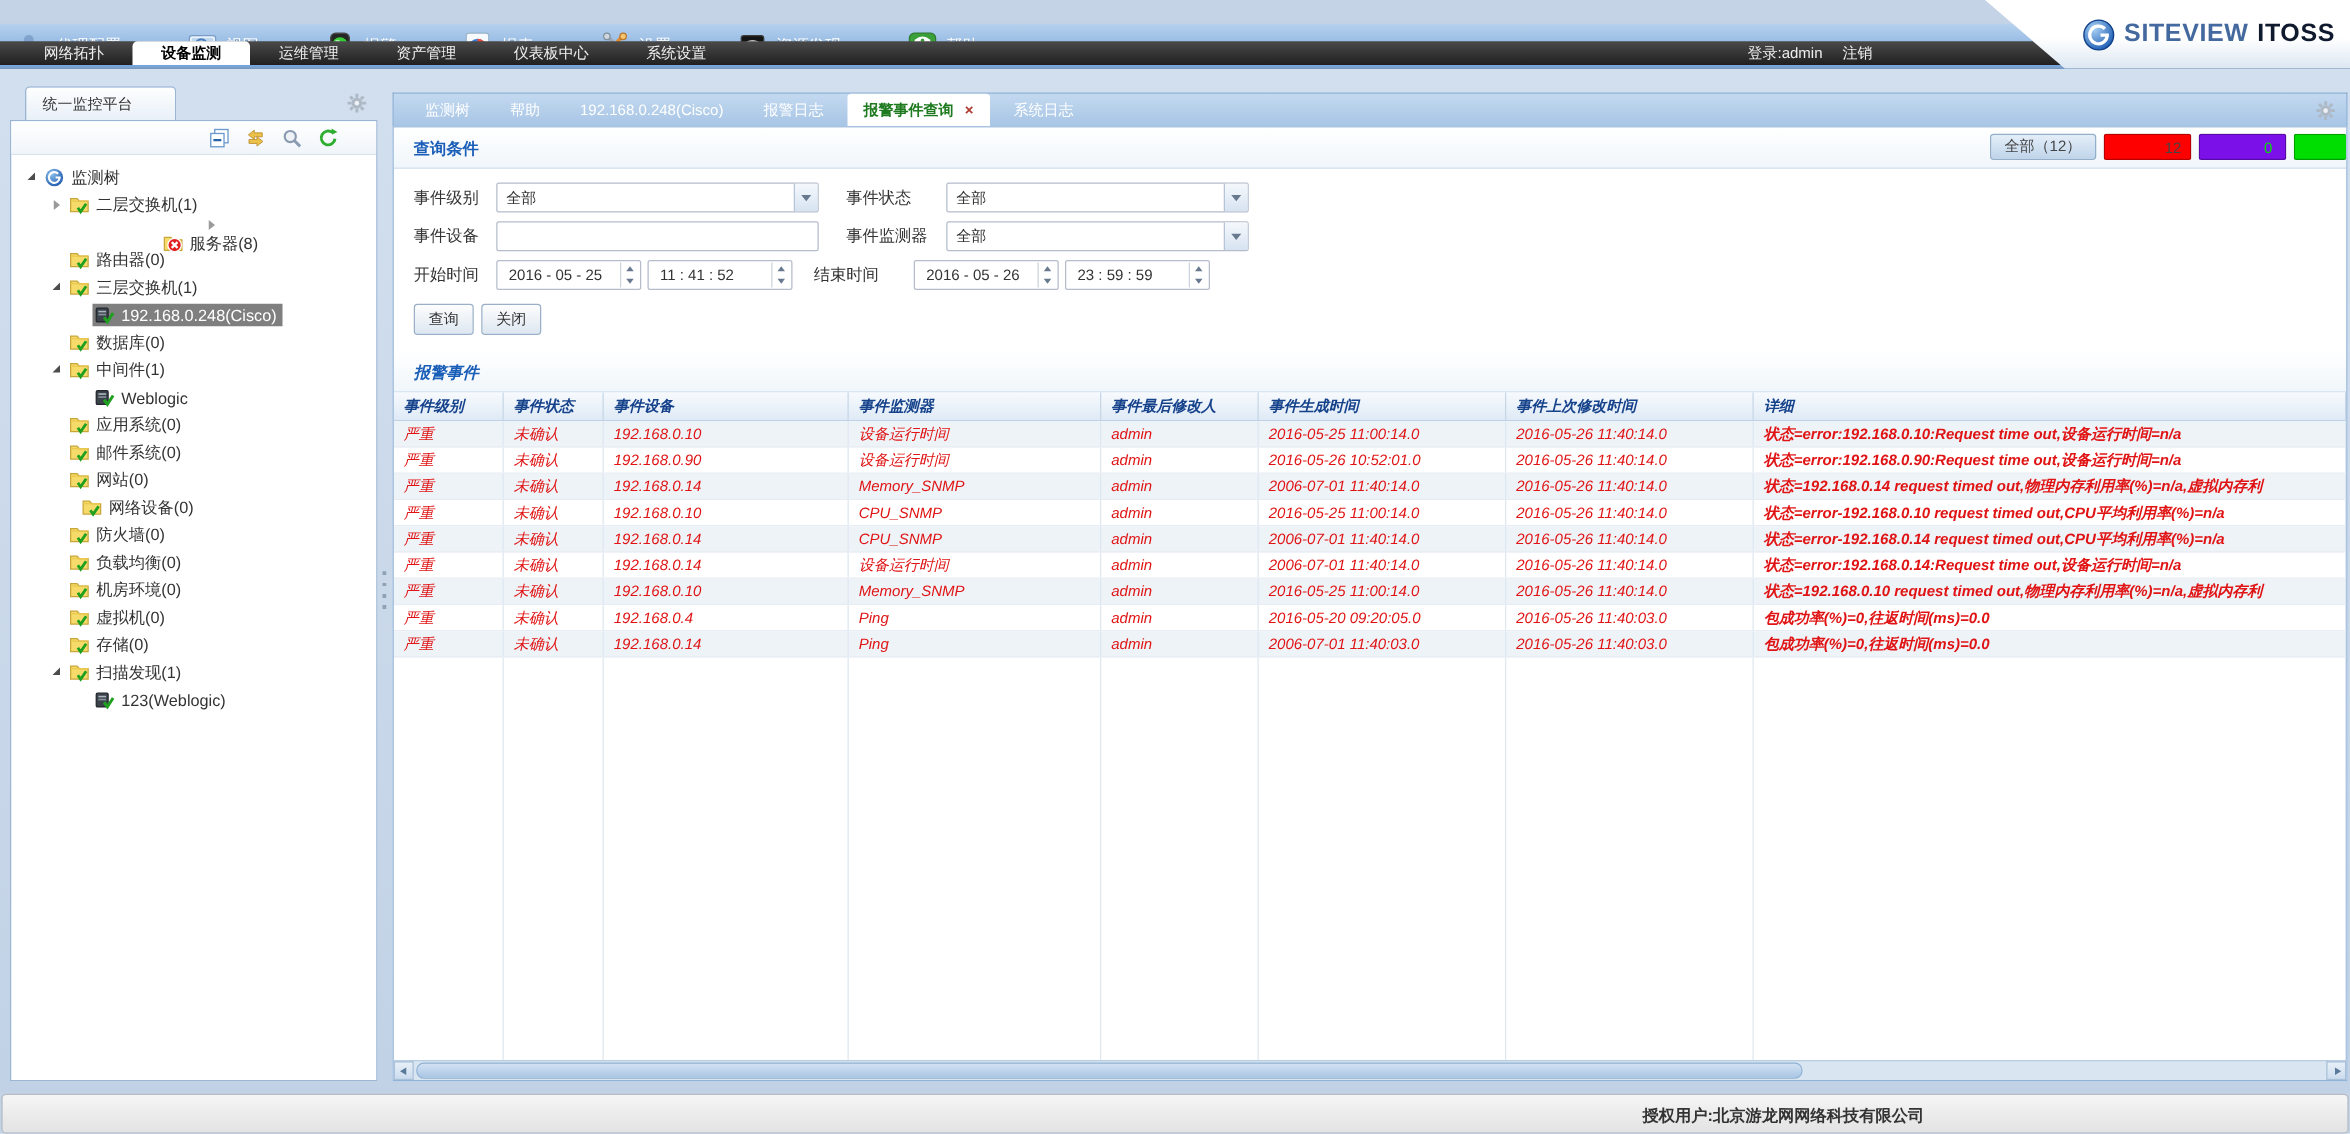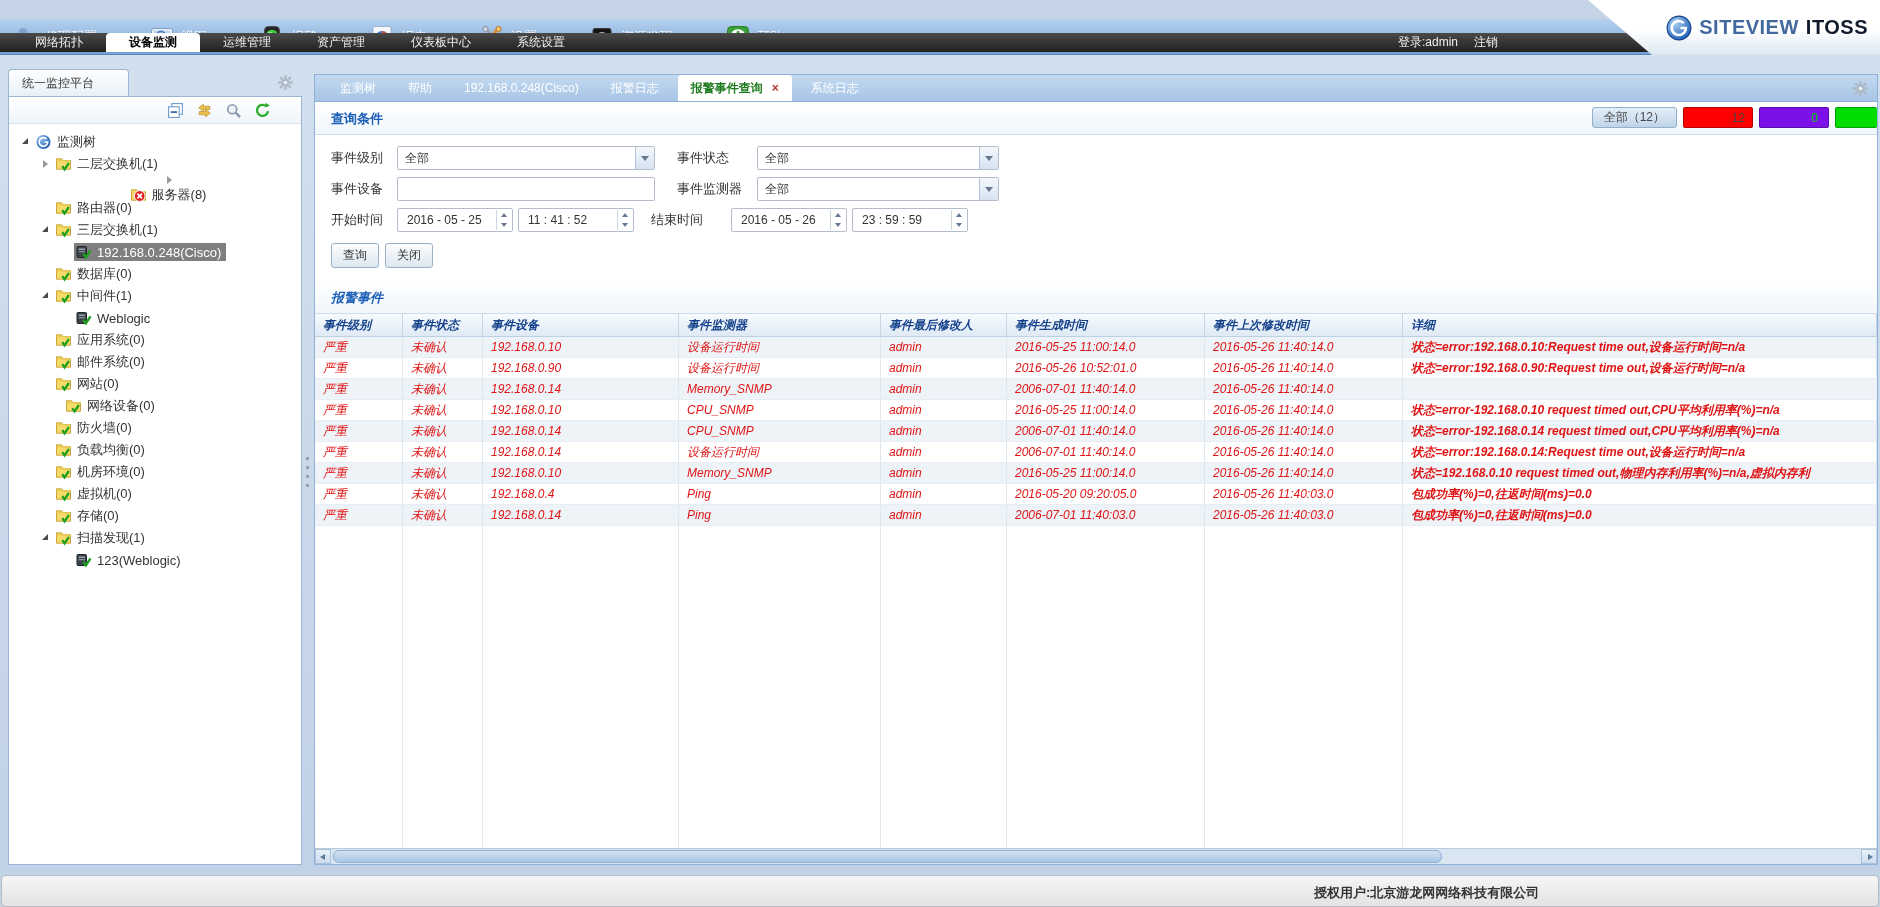--- a/index.html
+++ b/index.html
@@ -23,21 +23,21 @@
   .logo-wedge .icn svg { width:26px; height:26px; display:block; }
   .brand1 { font-size:20px; font-weight:bold; color:#44699e; letter-spacing:.5px; }
   .brand2 { font-size:20px; font-weight:bold; color:#101a2e; letter-spacing:.5px; }
 
   
   .workspace { position:absolute; top:55px; bottom:33px; left:0; right:0; background:linear-gradient(#d2dfee,#c2d2e6); }
 
   
   .sidebar { position:absolute; left:8px; top:14px; width:294px; bottom:9px; display:flex; flex-direction:column; }
   .side-tabbar { height:27px; position:relative; }
-  .side-tab { display:inline-block; margin-left:0; height:27px; line-height:26px; padding:0 34px 0 13px; background:linear-gradient(#fefefe,#e8f0f8); border:1px solid #9ab6d4; border-bottom:none; border-radius:4px 4px 0 0; color:#333; cursor:pointer; }
+  .side-tab { display:inline-block; margin-left:12px; height:27px; line-height:26px; padding:0 34px 0 13px; background:linear-gradient(#fefefe,#e8f0f8); border:1px solid #9ab6d4; border-bottom:none; border-radius:4px 4px 0 0; color:#333; cursor:pointer; }
   .side-gear { position:absolute; right:8px; top:5px; width:17px; height:17px; cursor:pointer; }
   .side-gear svg,.main-gear svg { width:17px; height:17px; display:block; }
   .side-body { flex:1; background:#fff; border:1px solid #9ab6d4; display:flex; flex-direction:column; overflow:hidden; }
   .side-tools { height:27px; background:linear-gradient(#ffffff,#f0f5fa); border-bottom:1px solid #d8e3ee; display:flex; align-items:center; justify-content:flex-end; gap:12px; padding-right:30px; }
   .side-tools .icn { cursor:pointer; }
   .side-tools .icn svg { width:17px; height:17px; display:block; }
   .tree { flex:1; padding-top:7px; overflow:hidden; }
   .tree-row { height:22px; display:flex; align-items:center; font-size:13px; color:#333; cursor:pointer; white-space:nowrap; }
   .arrow { width:15px; height:10px; position:relative; flex:none; }
   .arrow.expanded::after { content:""; position:absolute; left:3px; top:1px; border-bottom:6px solid #4c4c4c; border-left:6px solid transparent; }
@@ -705,20 +705,21 @@
               <div class="cell detail">状态=error:192.168.0.90:Request time out,设备运行时间=n/a</div>
             </div>
             <div class="grid grid-row odd">
               <div class="cell">严重</div>
               <div class="cell">未确认</div>
               <div class="cell">192.168.0.14</div>
               <div class="cell">Memory_SNMP</div>
               <div class="cell">admin</div>
               <div class="cell">2006-07-01 11:40:14.0</div>
               <div class="cell">2016-05-26 11:40:14.0</div>
+              <div class="cell detail">状态=192.168.0.14 request timed out,物理内存利用率(%)=n/a,虚拟内存利</div>
             </div>
             <div class="grid grid-row">
               <div class="cell">严重</div>
               <div class="cell">未确认</div>
               <div class="cell">192.168.0.10</div>
               <div class="cell">CPU_SNMP</div>
               <div class="cell">admin</div>
               <div class="cell">2016-05-25 11:00:14.0</div>
               <div class="cell">2016-05-26 11:40:14.0</div>
               <div class="cell detail">状态=error-192.168.0.10 request timed out,CPU平均利用率(%)=n/a</div>

